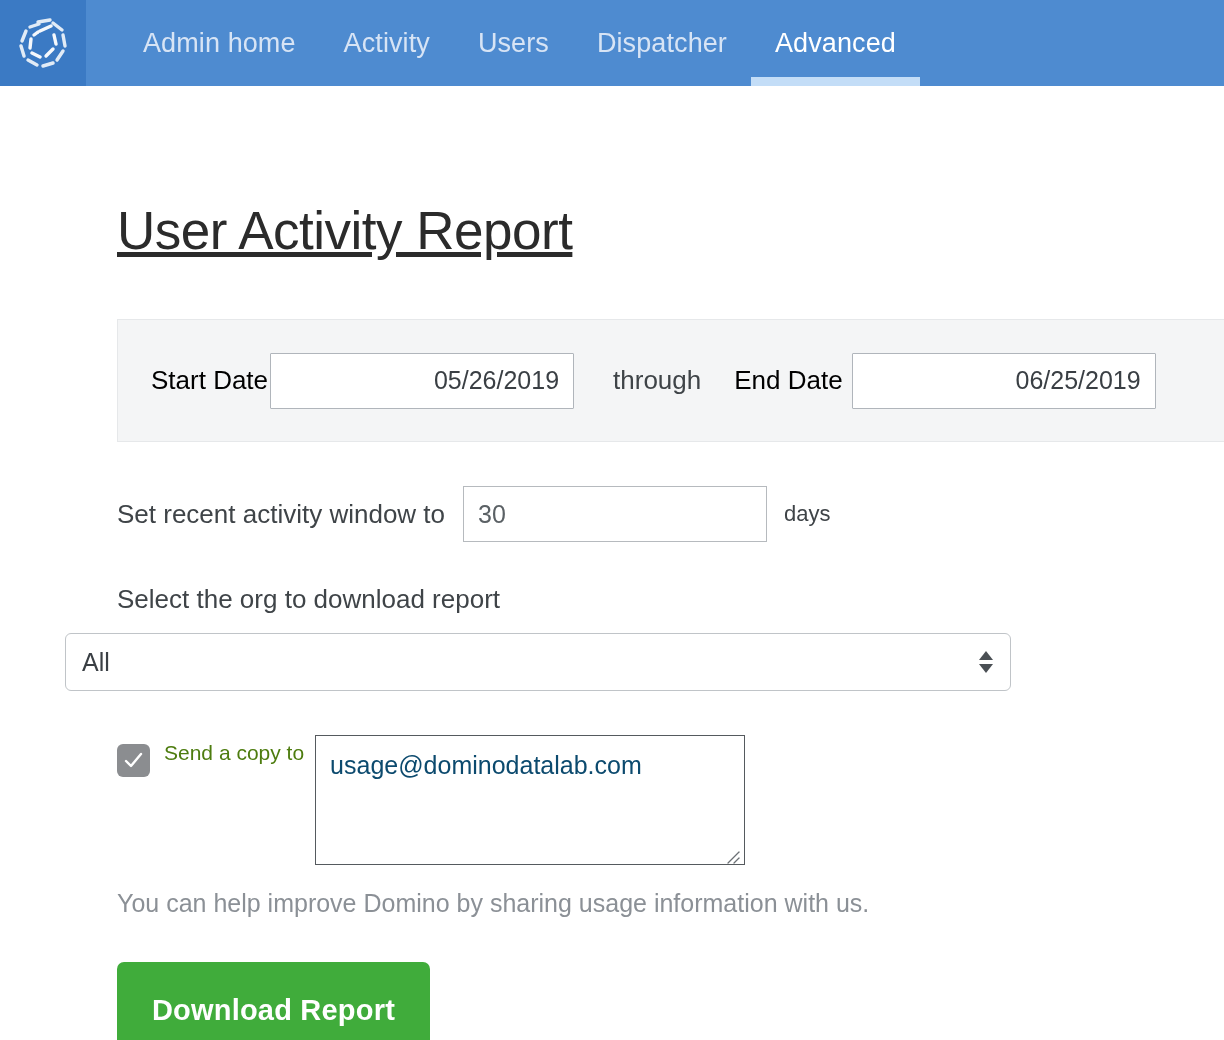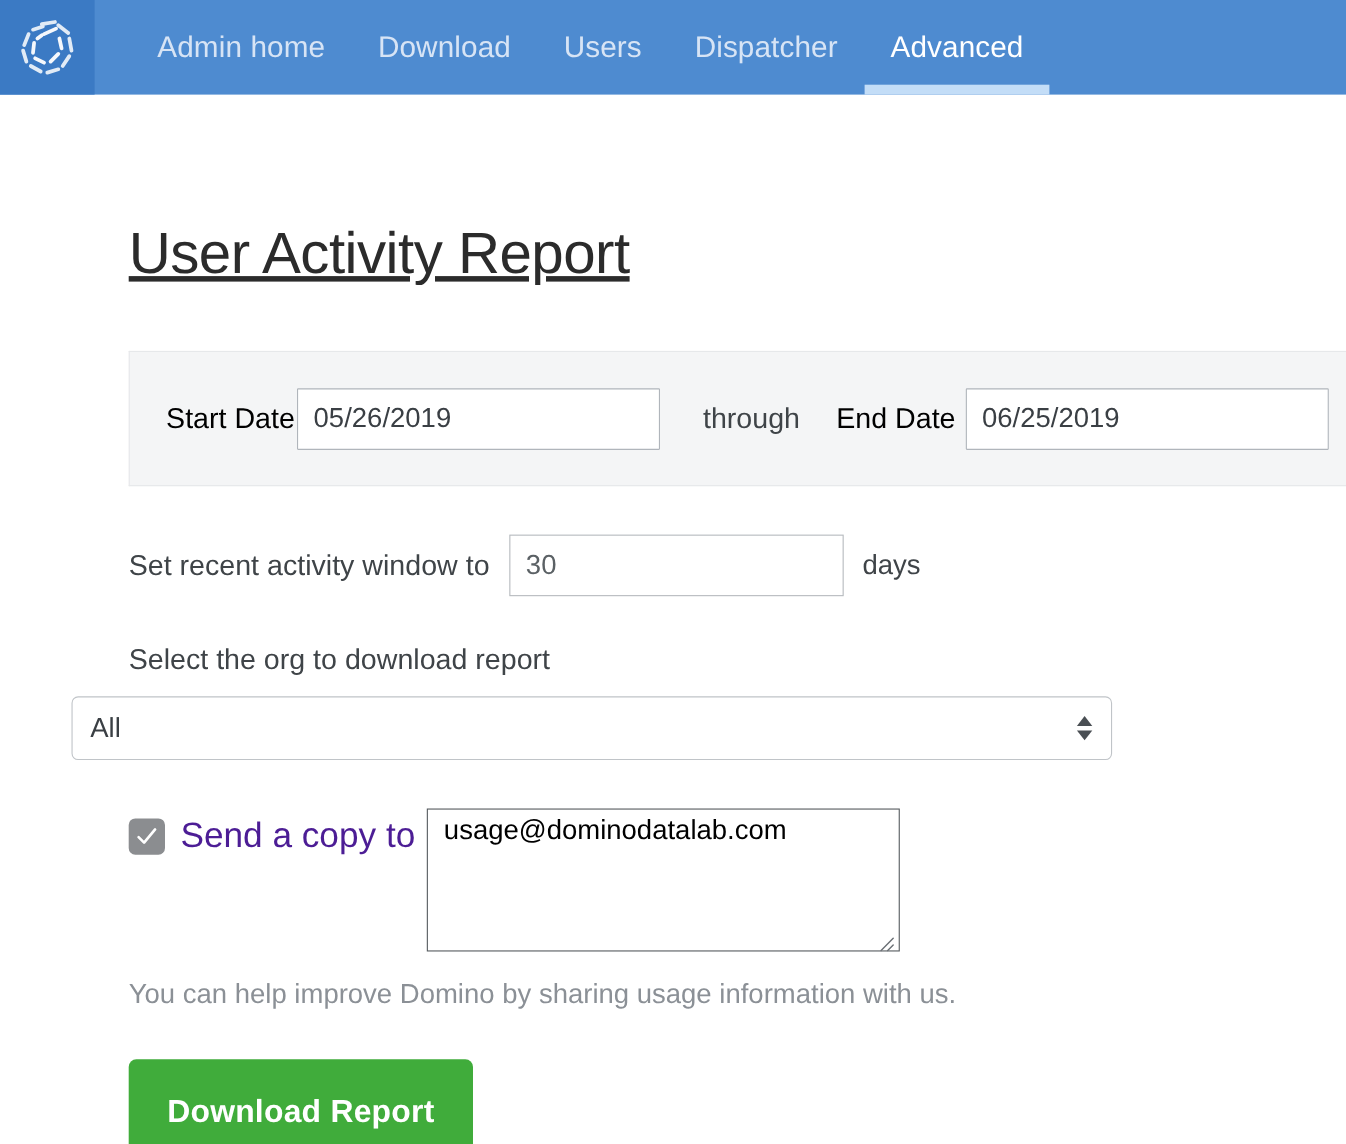--- a/index.html
+++ b/index.html
@@ -99,31 +99,32 @@
     color: #000000;
     margin-left: 33px;
     white-space: nowrap;
   }
   .date-label.through {
     color: #3f4448;
     margin-left: 39px;
   }
   .date-input {
     margin-left: 2px;
-    width: 330px;
+    width: 304px;
     height: 56px;
     box-sizing: border-box;
     border: 1px solid #b0b5bb;
     background: #ffffff;
     font-family: "Liberation Sans", sans-serif;
     font-size: 25px;
     color: #3a3f44;
     padding: 0 14px;
     border-radius: 1px;
     outline: none;
+    text-align: right;
   }
   .date-input.end {
     margin-left: 9px;
   }
 
   
   .activity-row {
     margin-top: 44px;
     margin-left: 117px;
     display: flex;
@@ -141,21 +142,21 @@
     box-sizing: border-box;
     border: 1px solid #b6babe;
     background: #ffffff;
     font-family: "Liberation Sans", sans-serif;
     font-size: 25px;
     color: #5b6165;
     padding: 0 14px;
     outline: none;
   }
   .days-label {
-    font-size: 25px;
+    font-size: 22px;
     color: #3f4448;
     margin-left: 17px;
   }
 
   
   .org-label {
     margin-top: 42px;
     margin-left: 117px;
     font-size: 26px;
     color: #3f4448;
@@ -223,35 +224,35 @@
     background: #8b8d90;
     display: flex;
     align-items: center;
     justify-content: center;
     cursor: pointer;
   }
   .checkbox svg { display: block; }
   .copy-label {
     margin-left: 14px;
     margin-top: 6px;
-    font-size: 32px;
-    color: #4c1d95;
+    font-size: 21px;
+    color: #4d7c0f;
     white-space: nowrap;
   }
   .email-area {
     margin-left: 11px;
     width: 430px;
     height: 130px;
     box-sizing: border-box;
     border: 1px solid #555a5e;
     background: #ffffff;
     font-family: "Liberation Sans", sans-serif;
     font-size: 25px;
-    color: #000000;
-    padding: 4px 14px;
+    color: #0c4a6e;
+    padding: 14px 14px;
     resize: none;
     outline: none;
     line-height: 1.25;
   }
   .textarea-holder { position: relative; }
   .resize-grip {
     position: absolute;
     right: 4px;
     bottom: 4px;
     width: 18px;
@@ -312,21 +313,21 @@
         </g>
       </svg>
     </span>
   </div>
 
   <div class="nav-items">
     <div class="nav-item">
       <span>Admin home</span>
     </div>
     <div class="nav-item">
-      <span>Download</span>
+      <span>Activity</span>
     </div>
     <div class="nav-item">
       <span>Users</span>
     </div>
     <div class="nav-item">
       <span>Dispatcher</span>
     </div>
     <div class="nav-item active">
       <span>Advanced</span>
       <span class="nav-underline"></span>

